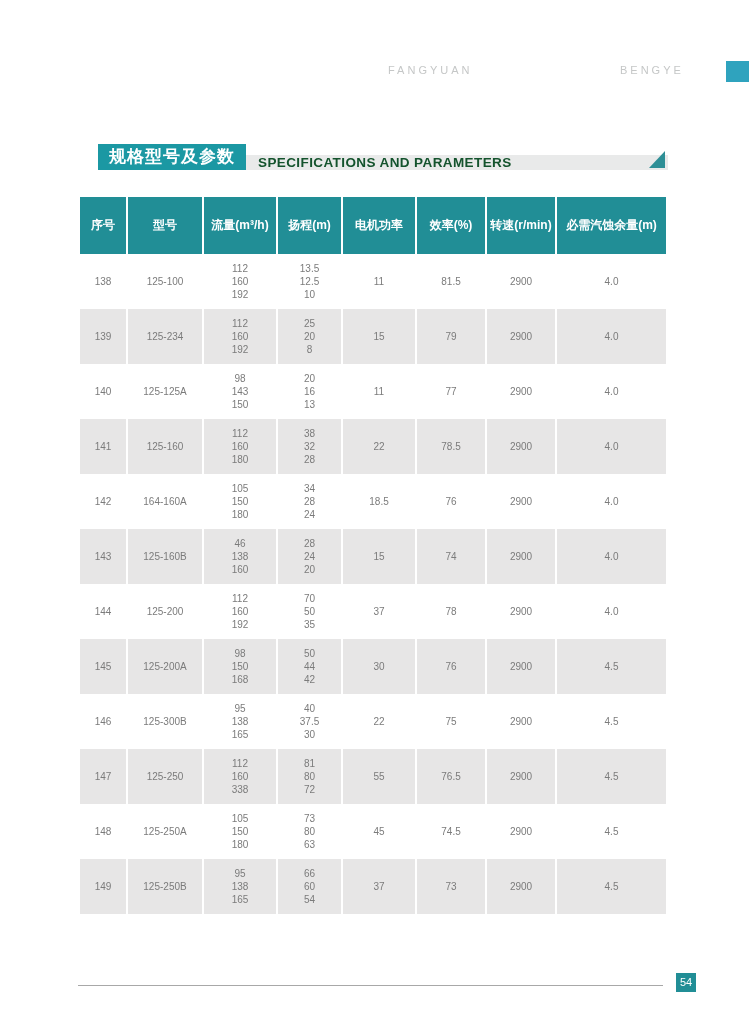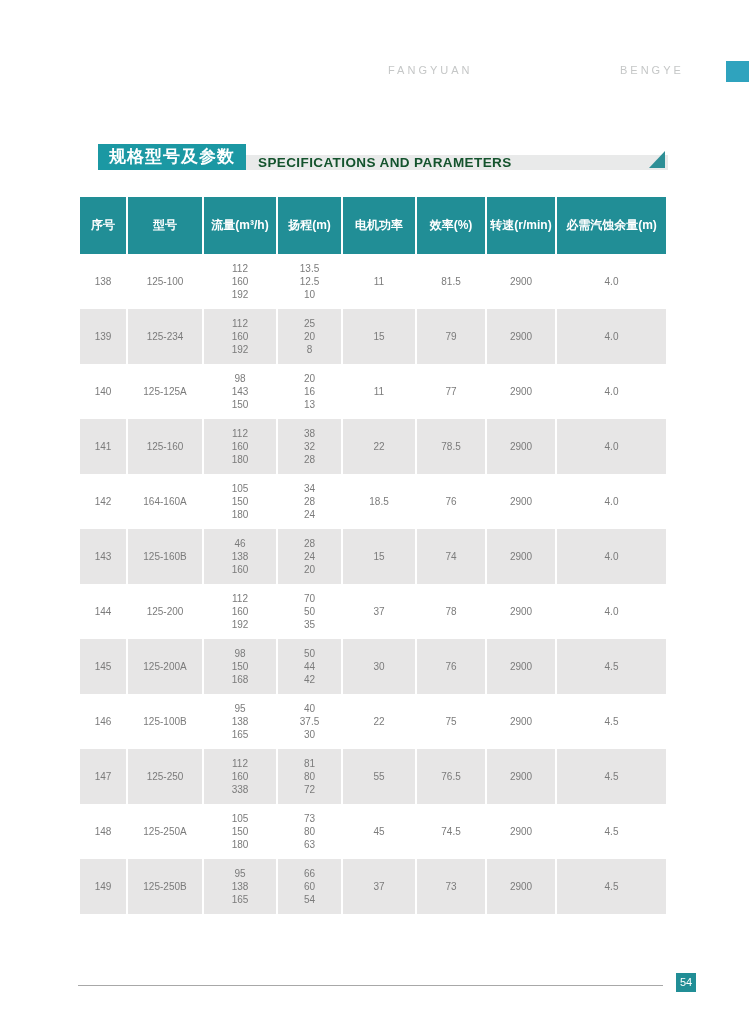--- a/index.html
+++ b/index.html
@@ -318,21 +318,21 @@
               <div class="line">44</div>
               <div class="line">42</div>
             </td>
             <td>30</td>
             <td>76</td>
             <td>2900</td>
             <td>4.5</td>
           </tr>
           <tr>
             <td>146</td>
-            <td>125-100B</td>
+            <td>125-300B</td>
             <td>
               <div class="line">95</div>
               <div class="line">138</div>
               <div class="line">165</div>
             </td>
             <td>
               <div class="line">40</div>
               <div class="line">37.5</div>
               <div class="line">30</div>
             </td>

